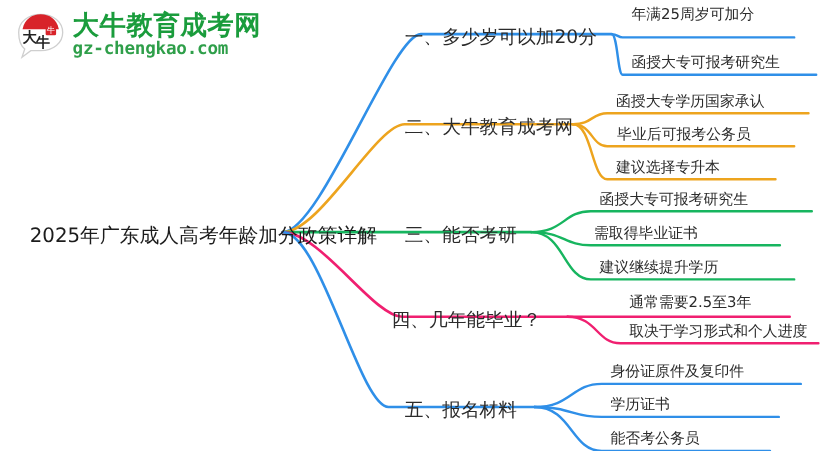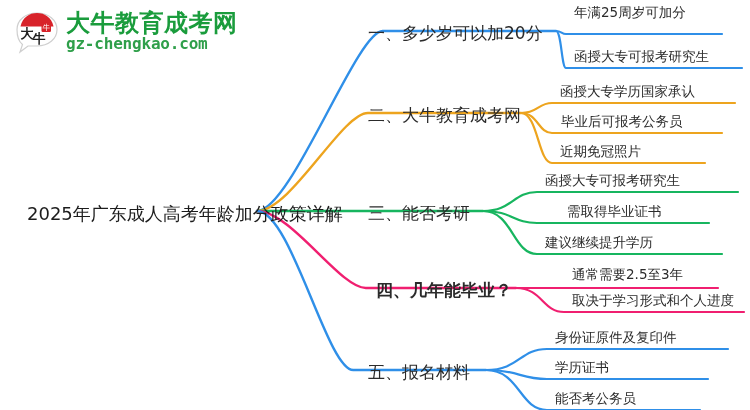--- a/index.html
+++ b/index.html
@@ -137,29 +137,29 @@
         <path d="M 486 370 C 519.55 370, 519.55 349, 547 349 L 728 349" fill="none" stroke="#2f8fe8" stroke-width="2.2" stroke-linecap="round"></path>
         <path d="M 486 370 C 519.55 370, 519.55 379, 547 379 L 708 379" fill="none" stroke="#2f8fe8" stroke-width="2.2" stroke-linecap="round"></path>
         <path d="M 486 370 C 519.55 370, 519.55 410, 547 410 L 700 410" fill="none" stroke="#2f8fe8" stroke-width="2.2" stroke-linecap="round"></path>
       </svg>
 
   <div class="node-label leaf-label" style="left: 574px; top: 4px;">年满25周岁可加分</div>
       <div class="node-label leaf-label" style="left: 574px; top: 48px;">函授大专可报考研究生</div>
       <div class="node-label branch-label" style="left: 368px; top: 22px;">一、多少岁可以加20分</div>
       <div class="node-label leaf-label" style="left: 560px; top: 83px;">函授大专学历国家承认</div>
       <div class="node-label leaf-label" style="left: 561px; top: 113px;">毕业后可报考公务员</div>
-      <div class="node-label leaf-label" style="left: 560px; top: 143px;">近期免冠照片</div>
+      <div class="node-label leaf-label" style="left: 560px; top: 143px;">建议选择专升本</div>
       <div class="node-label branch-label" style="left: 368px; top: 104px;">二、大牛教育成考网</div>
       <div class="node-label leaf-label" style="left: 545px; top: 172px;">函授大专可报考研究生</div>
-      <div class="node-label leaf-label" style="left: 567px; top: 203px;">需取得毕业证书</div>
+      <div class="node-label leaf-label" style="left: 540px; top: 203px;">需取得毕业证书</div>
       <div class="node-label leaf-label" style="left: 545px; top: 234px;">建议继续提升学历</div>
       <div class="node-label branch-label" style="left: 368px; top: 202px;">三、能否考研</div>
       <div class="node-label leaf-label" style="left: 572px; top: 266px; text-align: right;">通常需要2.5至3年</div>
       <div class="node-label leaf-label" style="left: 572px; top: 292px;">取决于学习形式和个人进度</div>
-      <div class="node-label branch-label" style="left: 376px; top: 279px; font-weight: bold;">四、几年能毕业？</div>
+      <div class="node-label branch-label" style="left: 356px; top: 279px;">四、几年能毕业？</div>
       <div class="node-label leaf-label" style="left: 555px; top: 329px;">身份证原件及复印件</div>
       <div class="node-label leaf-label" style="left: 555px; top: 359px;">学历证书</div>
       <div class="node-label leaf-label" style="left: 555px; top: 390px;">能否考公务员</div>
       <div class="node-label branch-label" style="left: 368px; top: 361px;">五、报名材料</div>
       <div class="node-label root-label" style="left: 8px; top: 202px;">2025年广东成人高考年龄加分政策详解</div>
     </div>
 
 </div>
 
 </body></html>

